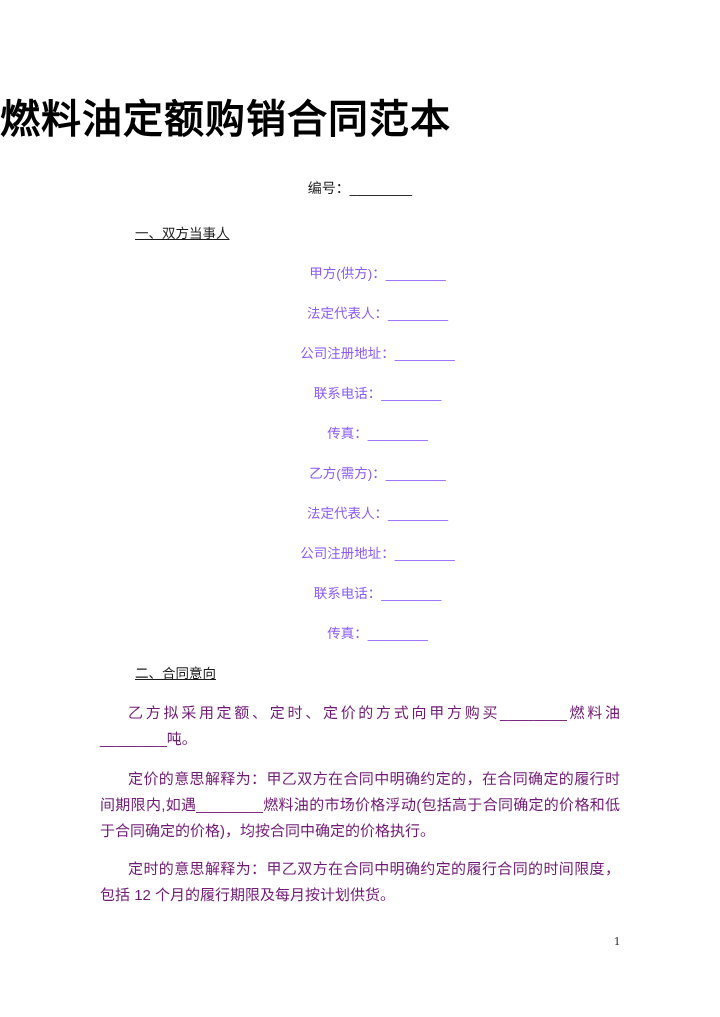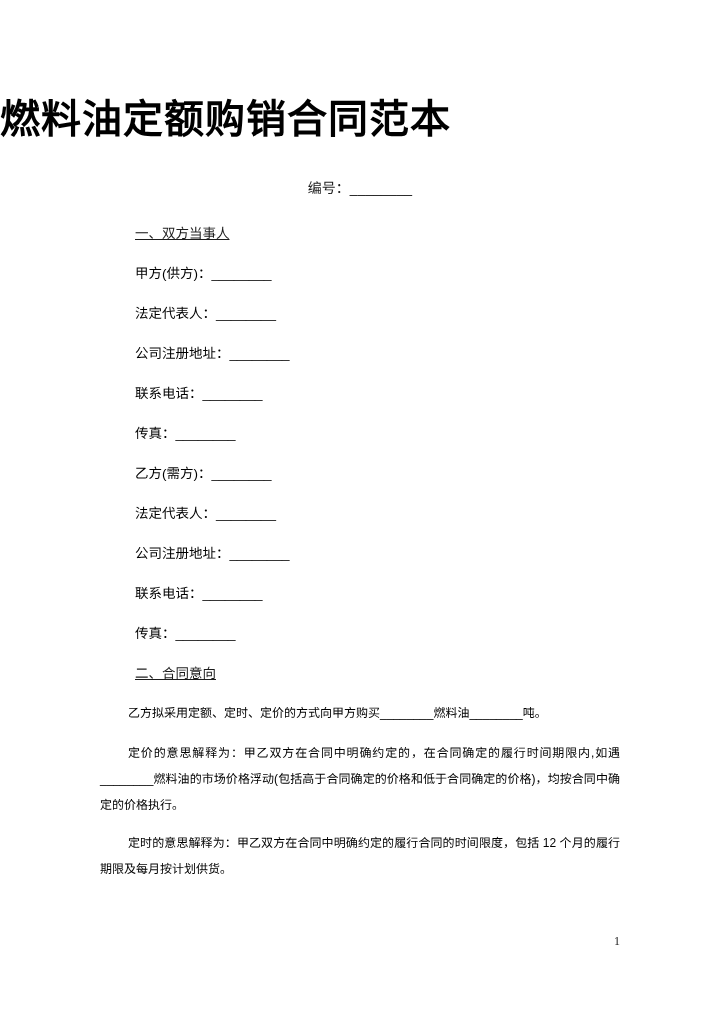--- a/index.html
+++ b/index.html
@@ -61,41 +61,42 @@
     width: 520px;
   }
 
   
   .field-line {
     height: 40px;
     line-height: 28px;
     padding-left: 35px;     
     font-size: 13.5px;
     white-space: nowrap;
-    color: #000000;
+    color: #8b5cf6;
+    text-align: center;
   }
 
   .section-heading {
     height: 40px;
     line-height: 28px;
     padding-left: 35px;
     font-size: 13.5px;
     white-space: nowrap;
     color: #1b1b1b;
     text-decoration: underline;
   }
 
   
   .para {
-    font-size: 12px;
+    font-size: 15px;
     line-height: 26px;
     text-indent: 28px;
     text-align: justify;
     text-justify: inter-ideograph;
-    color: #000000;
+    color: #701a75;
     margin: 0 0 12px 0;
   }
 
   .para.tight { margin-bottom: 14px; }
 
   
   .page-number {
     position: absolute;
     top: 933px;
     left: 0;

